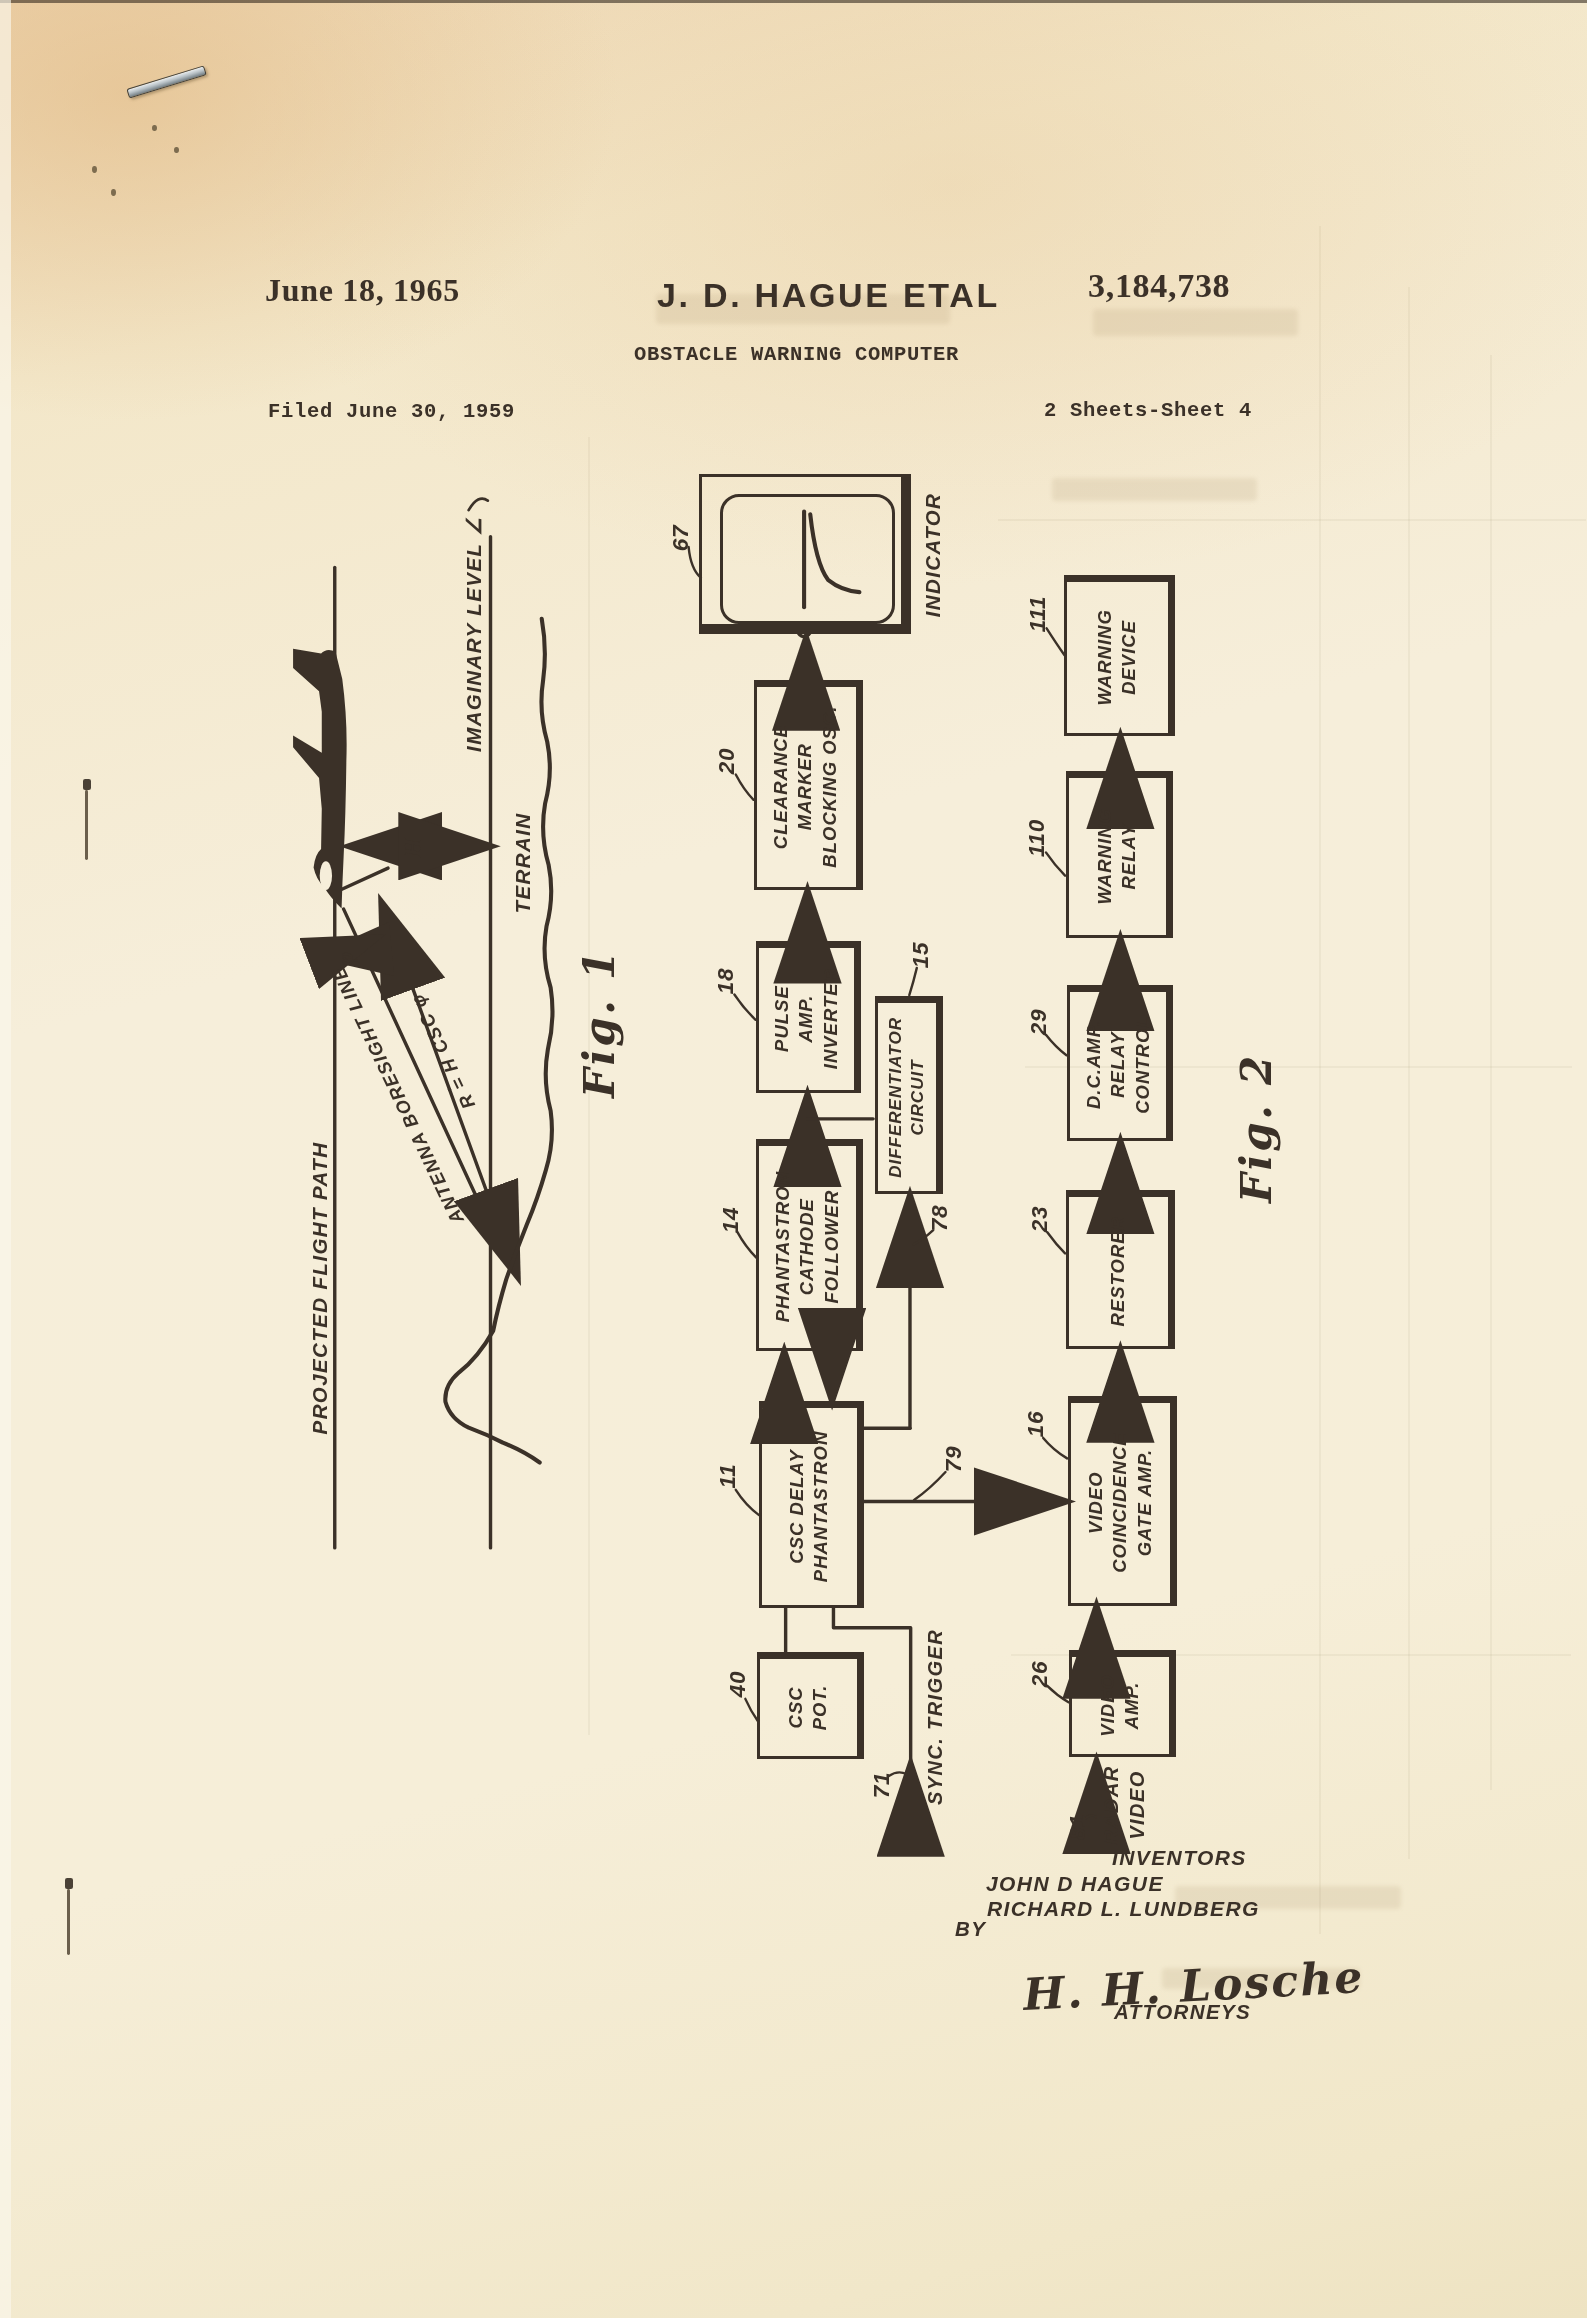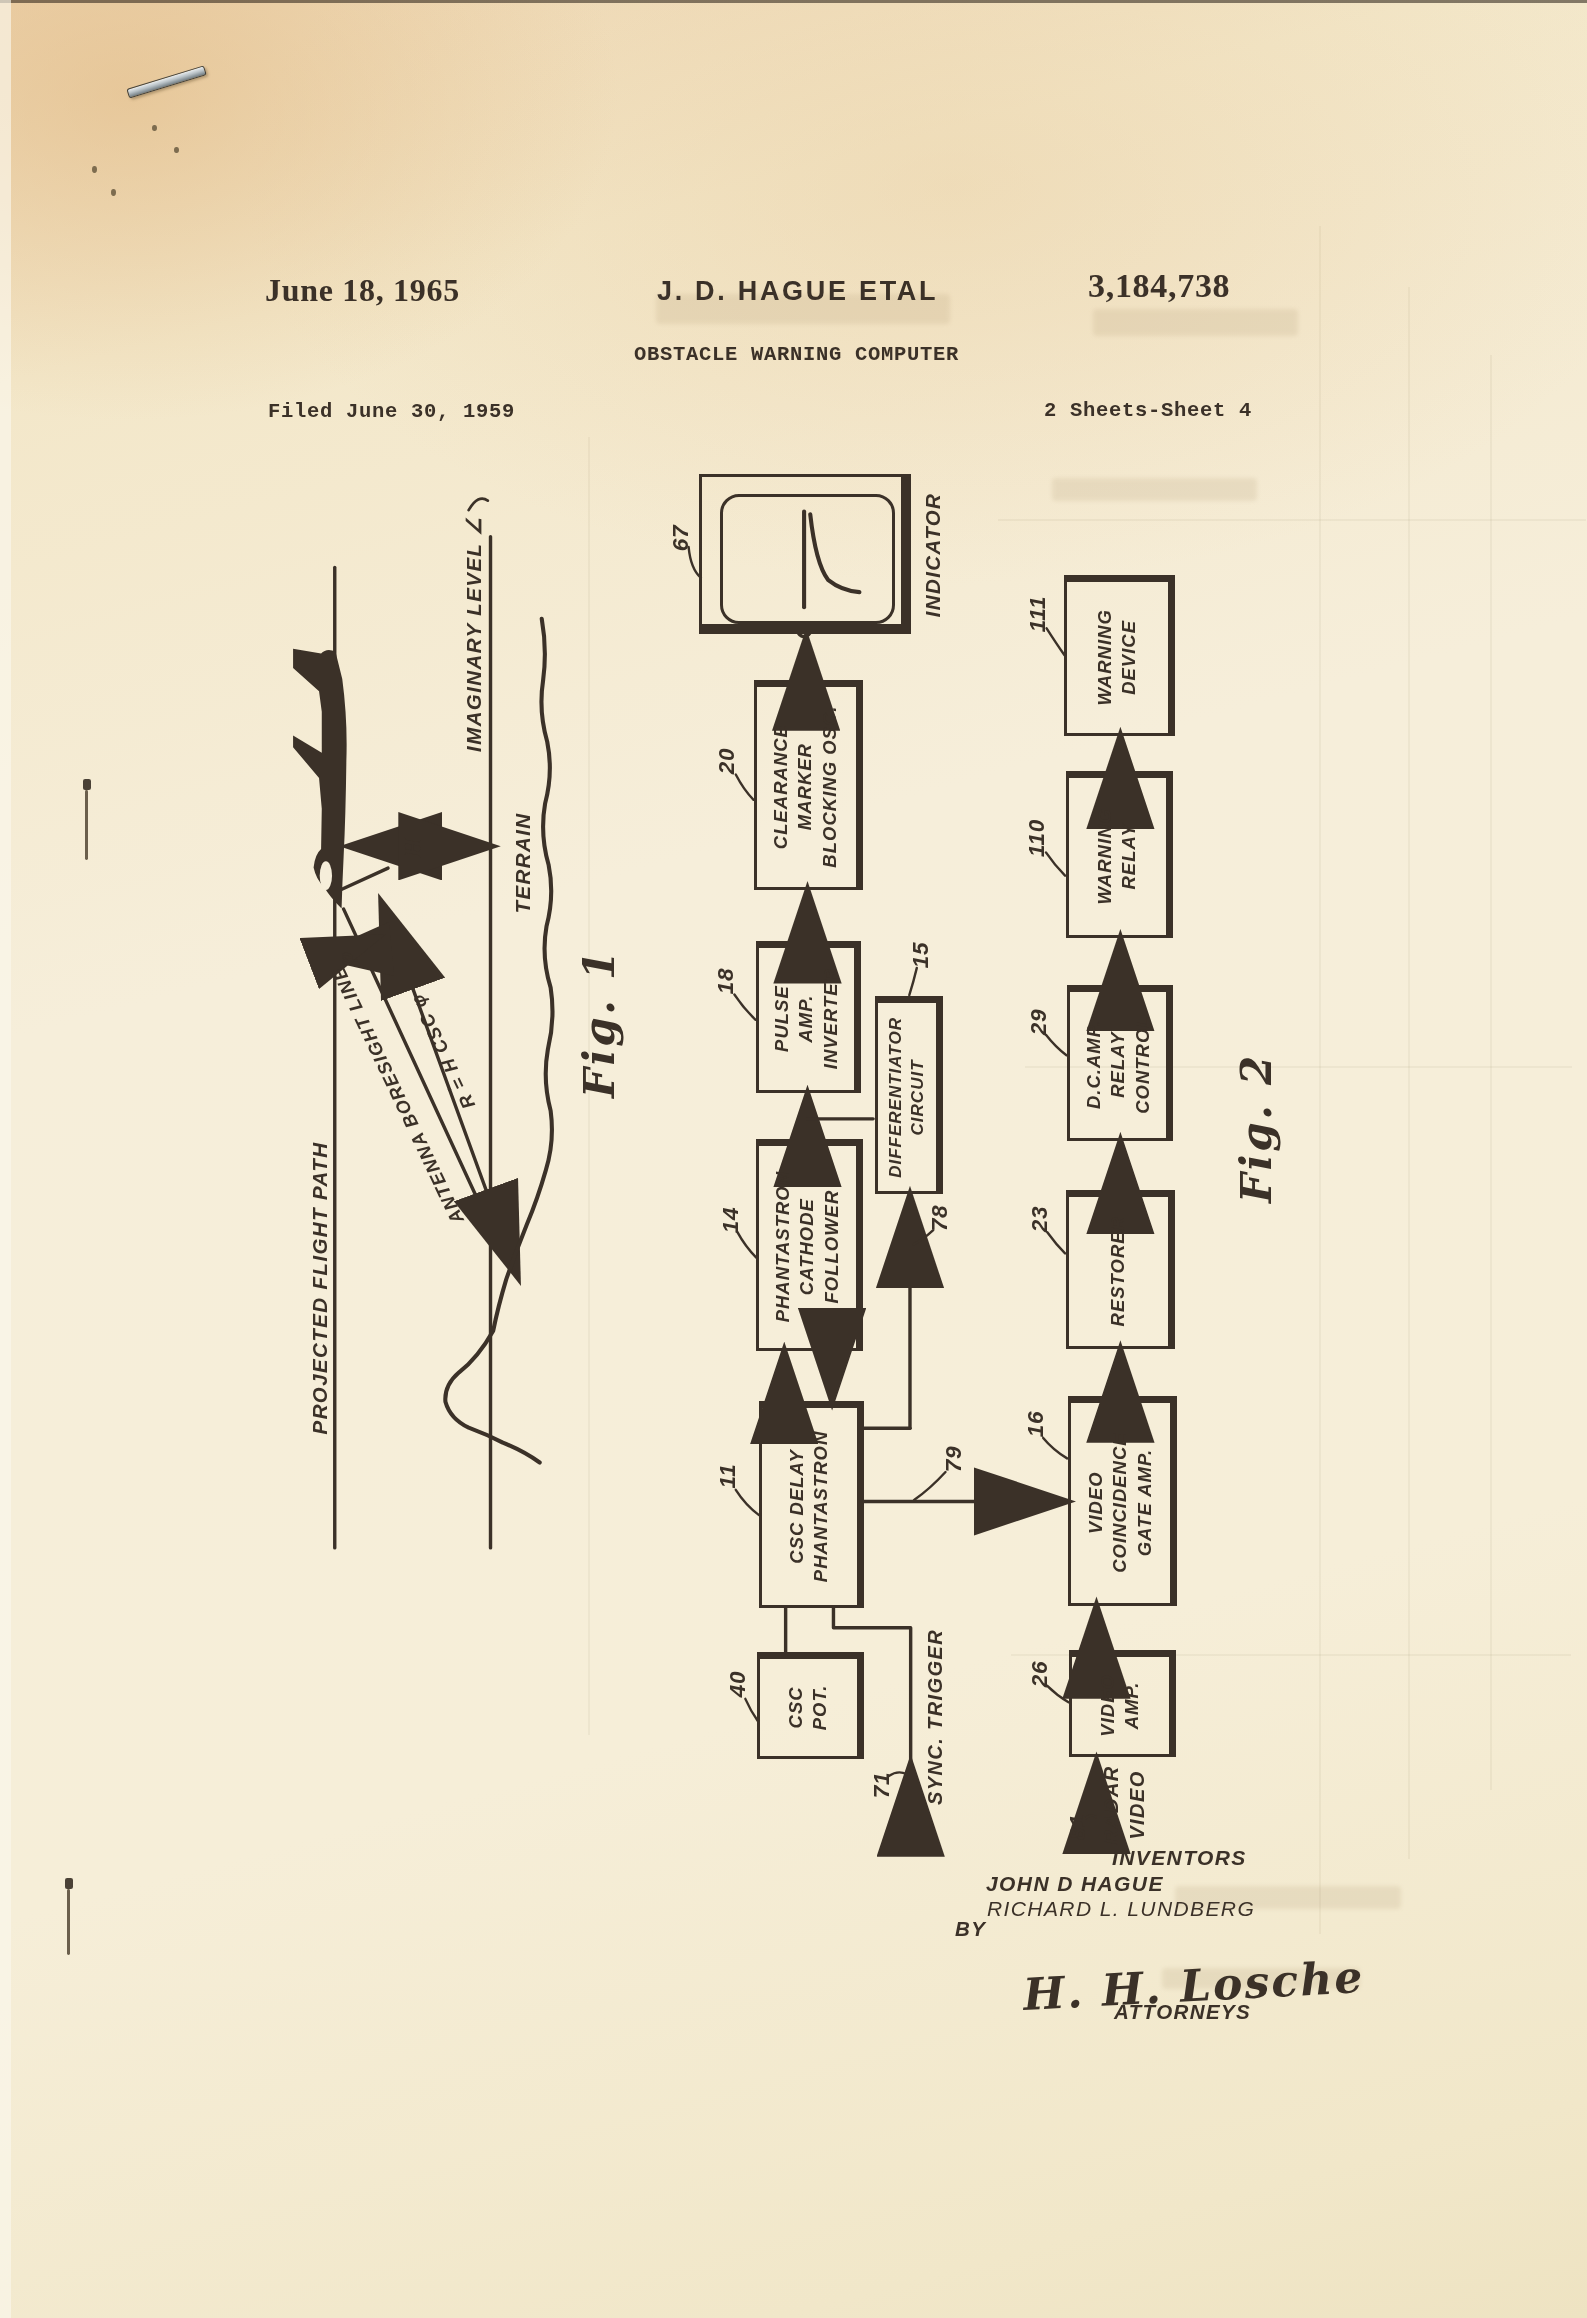--- a/index.html
+++ b/index.html
@@ -96,21 +96,21 @@
   <div class="speck" style="left:152px;top:125px;width:4.8px;height:6.2px;"></div>
   <div class="speck" style="left:174px;top:147px;width:4.8px;height:6.2px;"></div>
   <div class="speck" style="left:92px;top:166px;width:4.8px;height:6.8px;"></div>
   <div class="speck" style="left:111px;top:189px;width:4.8px;height:6.8px;"></div>
   <div class="staple-head" style="left:83px;top:779px;"></div>
   <div class="staple-side" style="left:85px;top:790px;height:70px;"></div>
   <div class="staple-head" style="left:65px;top:1878px;"></div>
   <div class="staple-side" style="left:67px;top:1889px;height:66px;"></div>
 
   <div class="dtext h-serif" style="left:265px;top:272px;font-size:32px;font-style:normal;letter-spacing:0.7px;">June 18, 1965</div>
-  <div class="dtext h-sans" style="left:657px;top:276px;font-size:27px;font-style:normal;">J. D. HAGUE ETAL</div>
+  <div class="dtext h-sans" style="left:657px;top:276px;font-size:34px;font-style:normal;">J. D. HAGUE ETAL</div>
   <div class="dtext h-serif" style="left:1088px;top:267px;font-size:34px;font-style:normal;letter-spacing:0.7px;">3,184,738</div>
   <div class="dtext h-mono" style="left:634px;top:343px;font-size:20.5px;font-style:normal;">OBSTACLE WARNING COMPUTER</div>
   <div class="dtext h-mono" style="left:268px;top:400px;font-size:20.5px;font-style:normal;">Filed June 30, 1959</div>
   <div class="dtext h-mono" style="left:1044px;top:399px;font-size:20.5px;font-style:normal;">2 Sheets-Sheet 4</div>
 
   <svg width="1587" height="2319" viewBox="0 0 2323 3393" style="position:absolute;left:0;top:0;">
     <defs>
       <marker id="ah" viewBox="0 0 12 8" refX="10" refY="4" markerWidth="30" markerHeight="20" orient="auto">
         <path d="M0,0 L12,4 L0,8 Z" fill="#3b3128"></path>
       </marker>
@@ -297,19 +297,19 @@
   <div class="vtext" style="left:1124px;top:1805px;font-size:20px;line-height:1.3;">RADAR
 VIDEO</div>
   <span class="ref" style="left:1078px;top:1827px;">81</span>
   <span class="ref" style="left:940px;top:1218px;">78</span>
   <span class="ref" style="left:954px;top:1459px;">79</span>
 
   <div class="vtext" style="left:1256px;top:1128px;font-size:42px;font-family:'DejaVu Serif',serif;letter-spacing:2.7px;">Fig. 2</div>
 
   <div class="dtext" style="left:1112px;top:1846px;font-size:21px;">INVENTORS</div>
   <div class="dtext" style="left:986px;top:1872px;font-size:21px;font-weight:700;">JOHN D HAGUE</div>
-  <div class="dtext" style="left:987px;top:1897px;font-size:21px;font-weight:400;">RICHARD L. LUNDBERG</div>
+  <div class="dtext" style="left:987px;top:1897px;font-size:21px;font-weight:700;">RICHARD L. LUNDBERG</div>
   <div class="dtext" style="left:955px;top:1917px;font-size:20.5px;">BY</div>
   <div class="dtext" style="left:1023px;top:1960px;font-size:44px;font-family:'DejaVu Serif',serif;font-weight:700;transform:rotate(-3deg);letter-spacing:2.1px;">H. H. Losche</div>
   <div class="dtext" style="left:1114px;top:2000px;font-size:20.5px;">ATTORNEYS</div>
 
 </div>
 
 
 </body></html>

